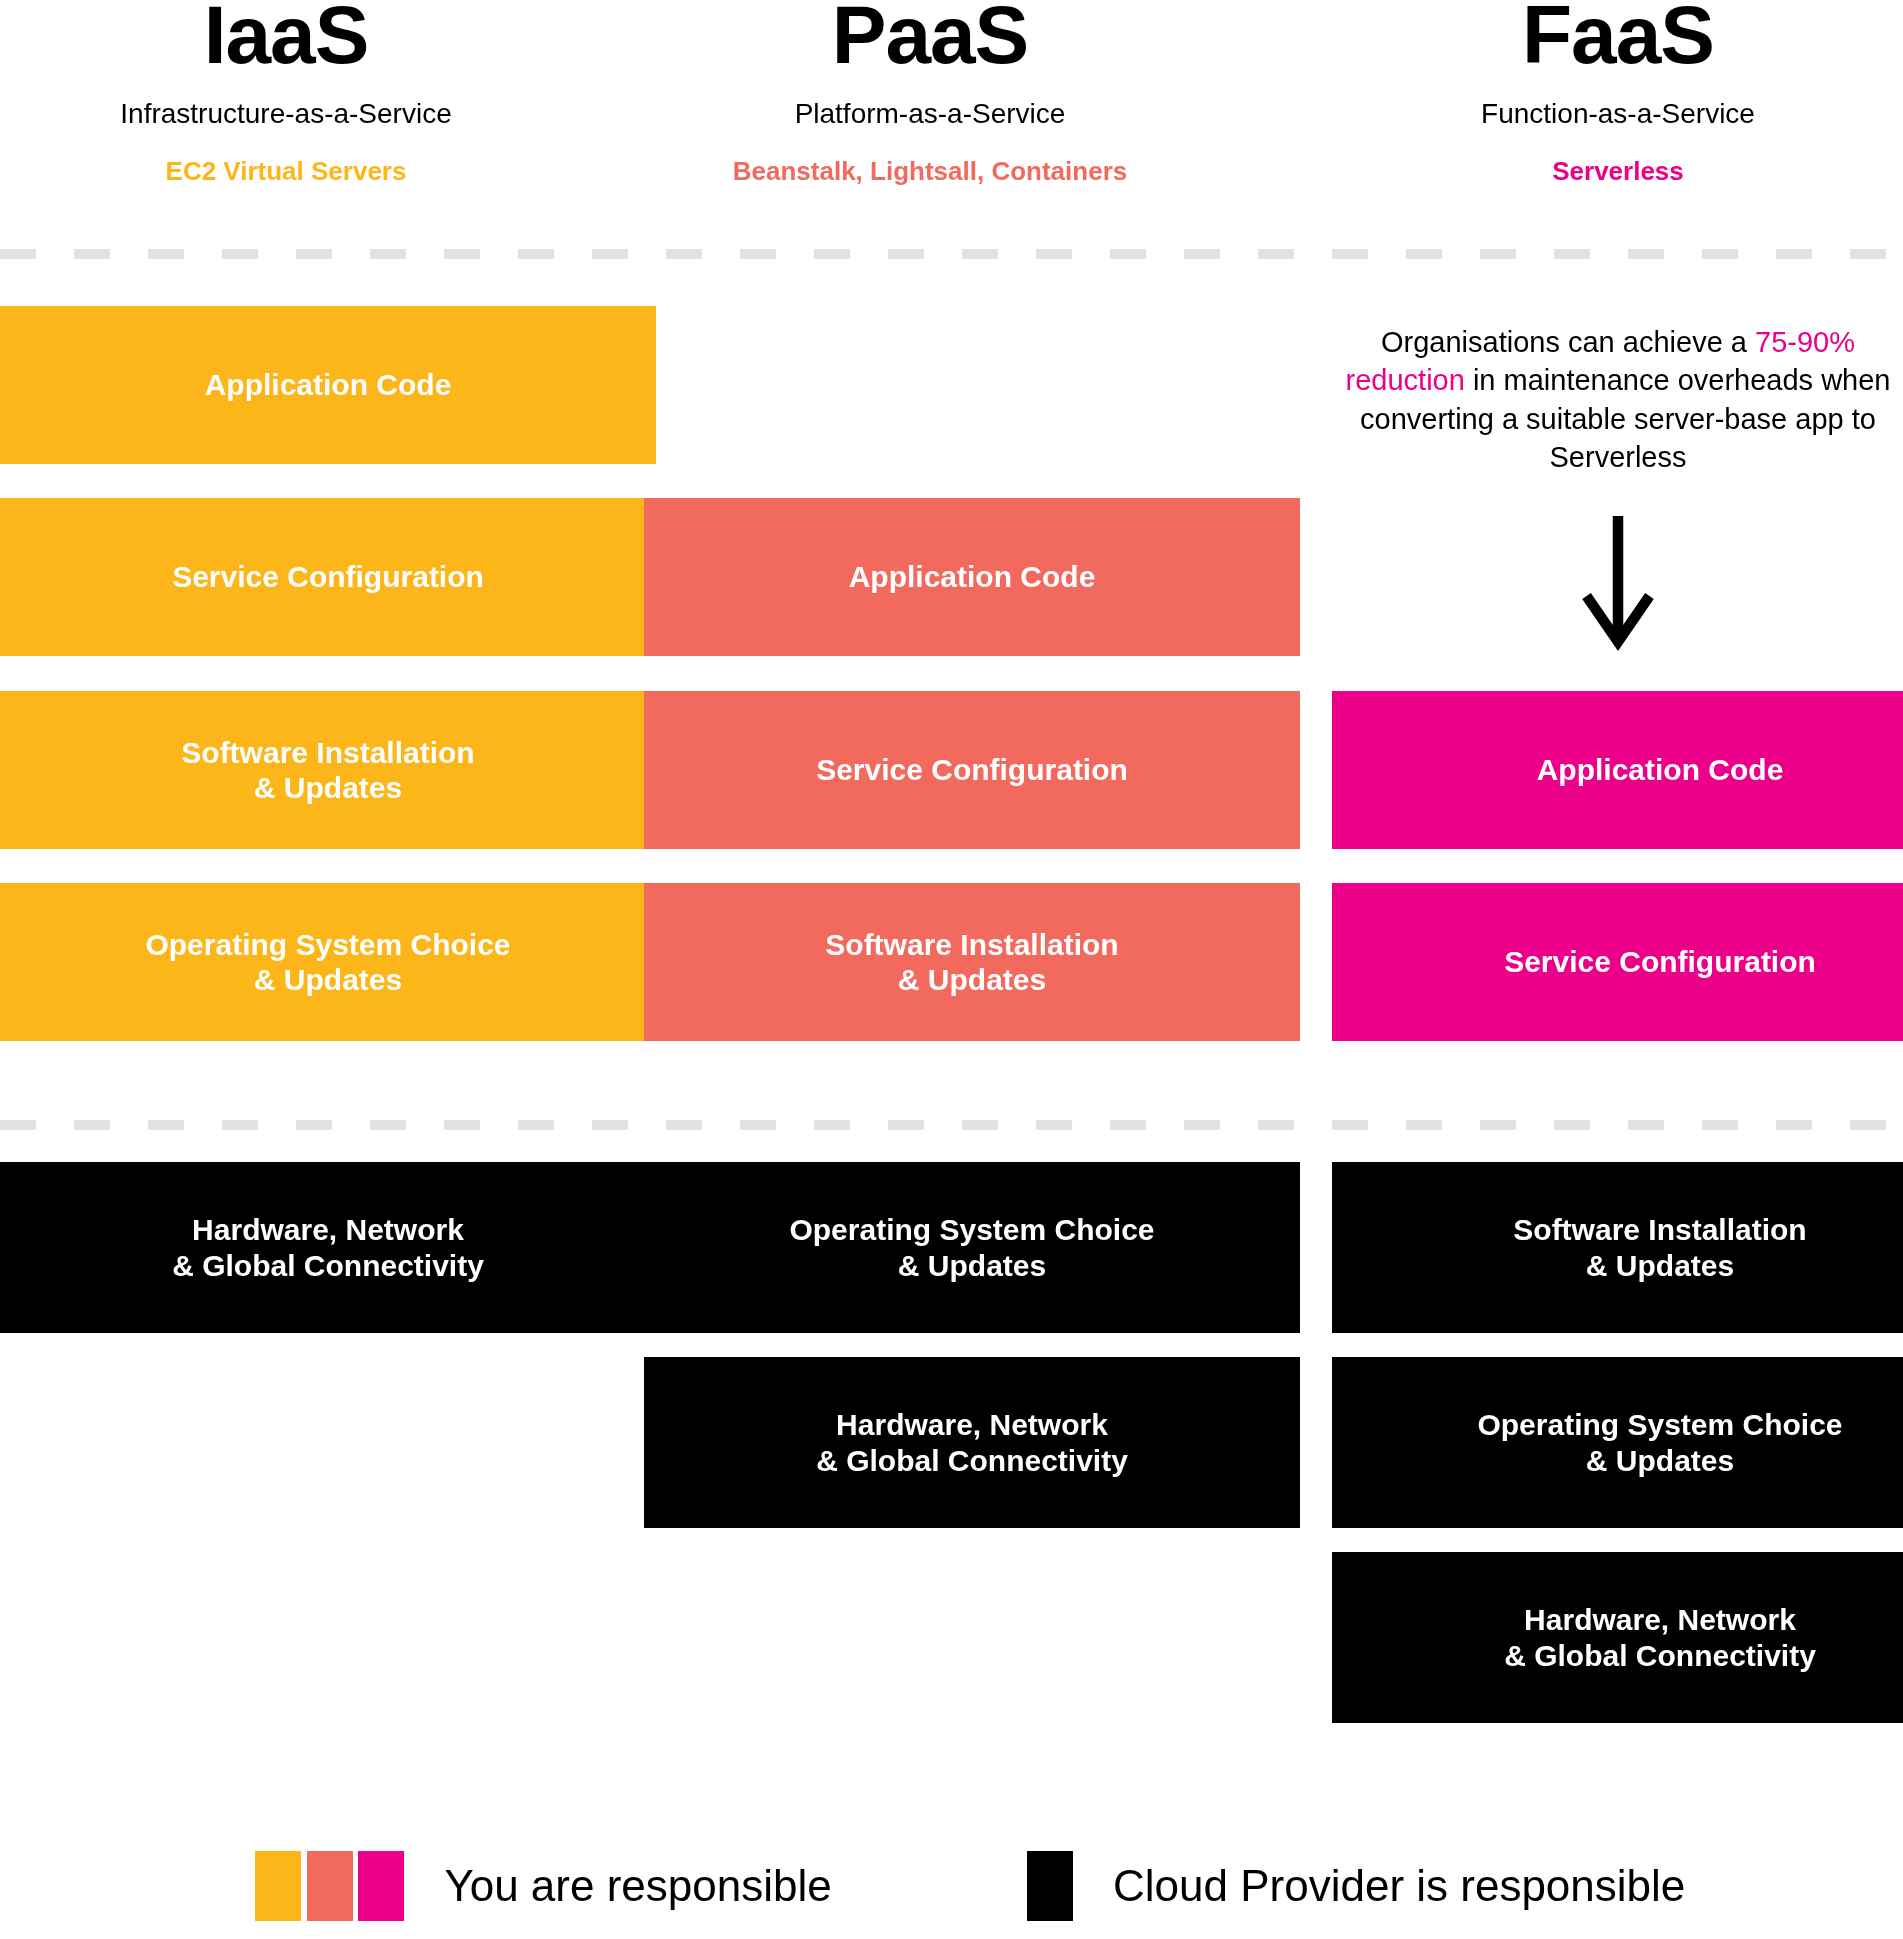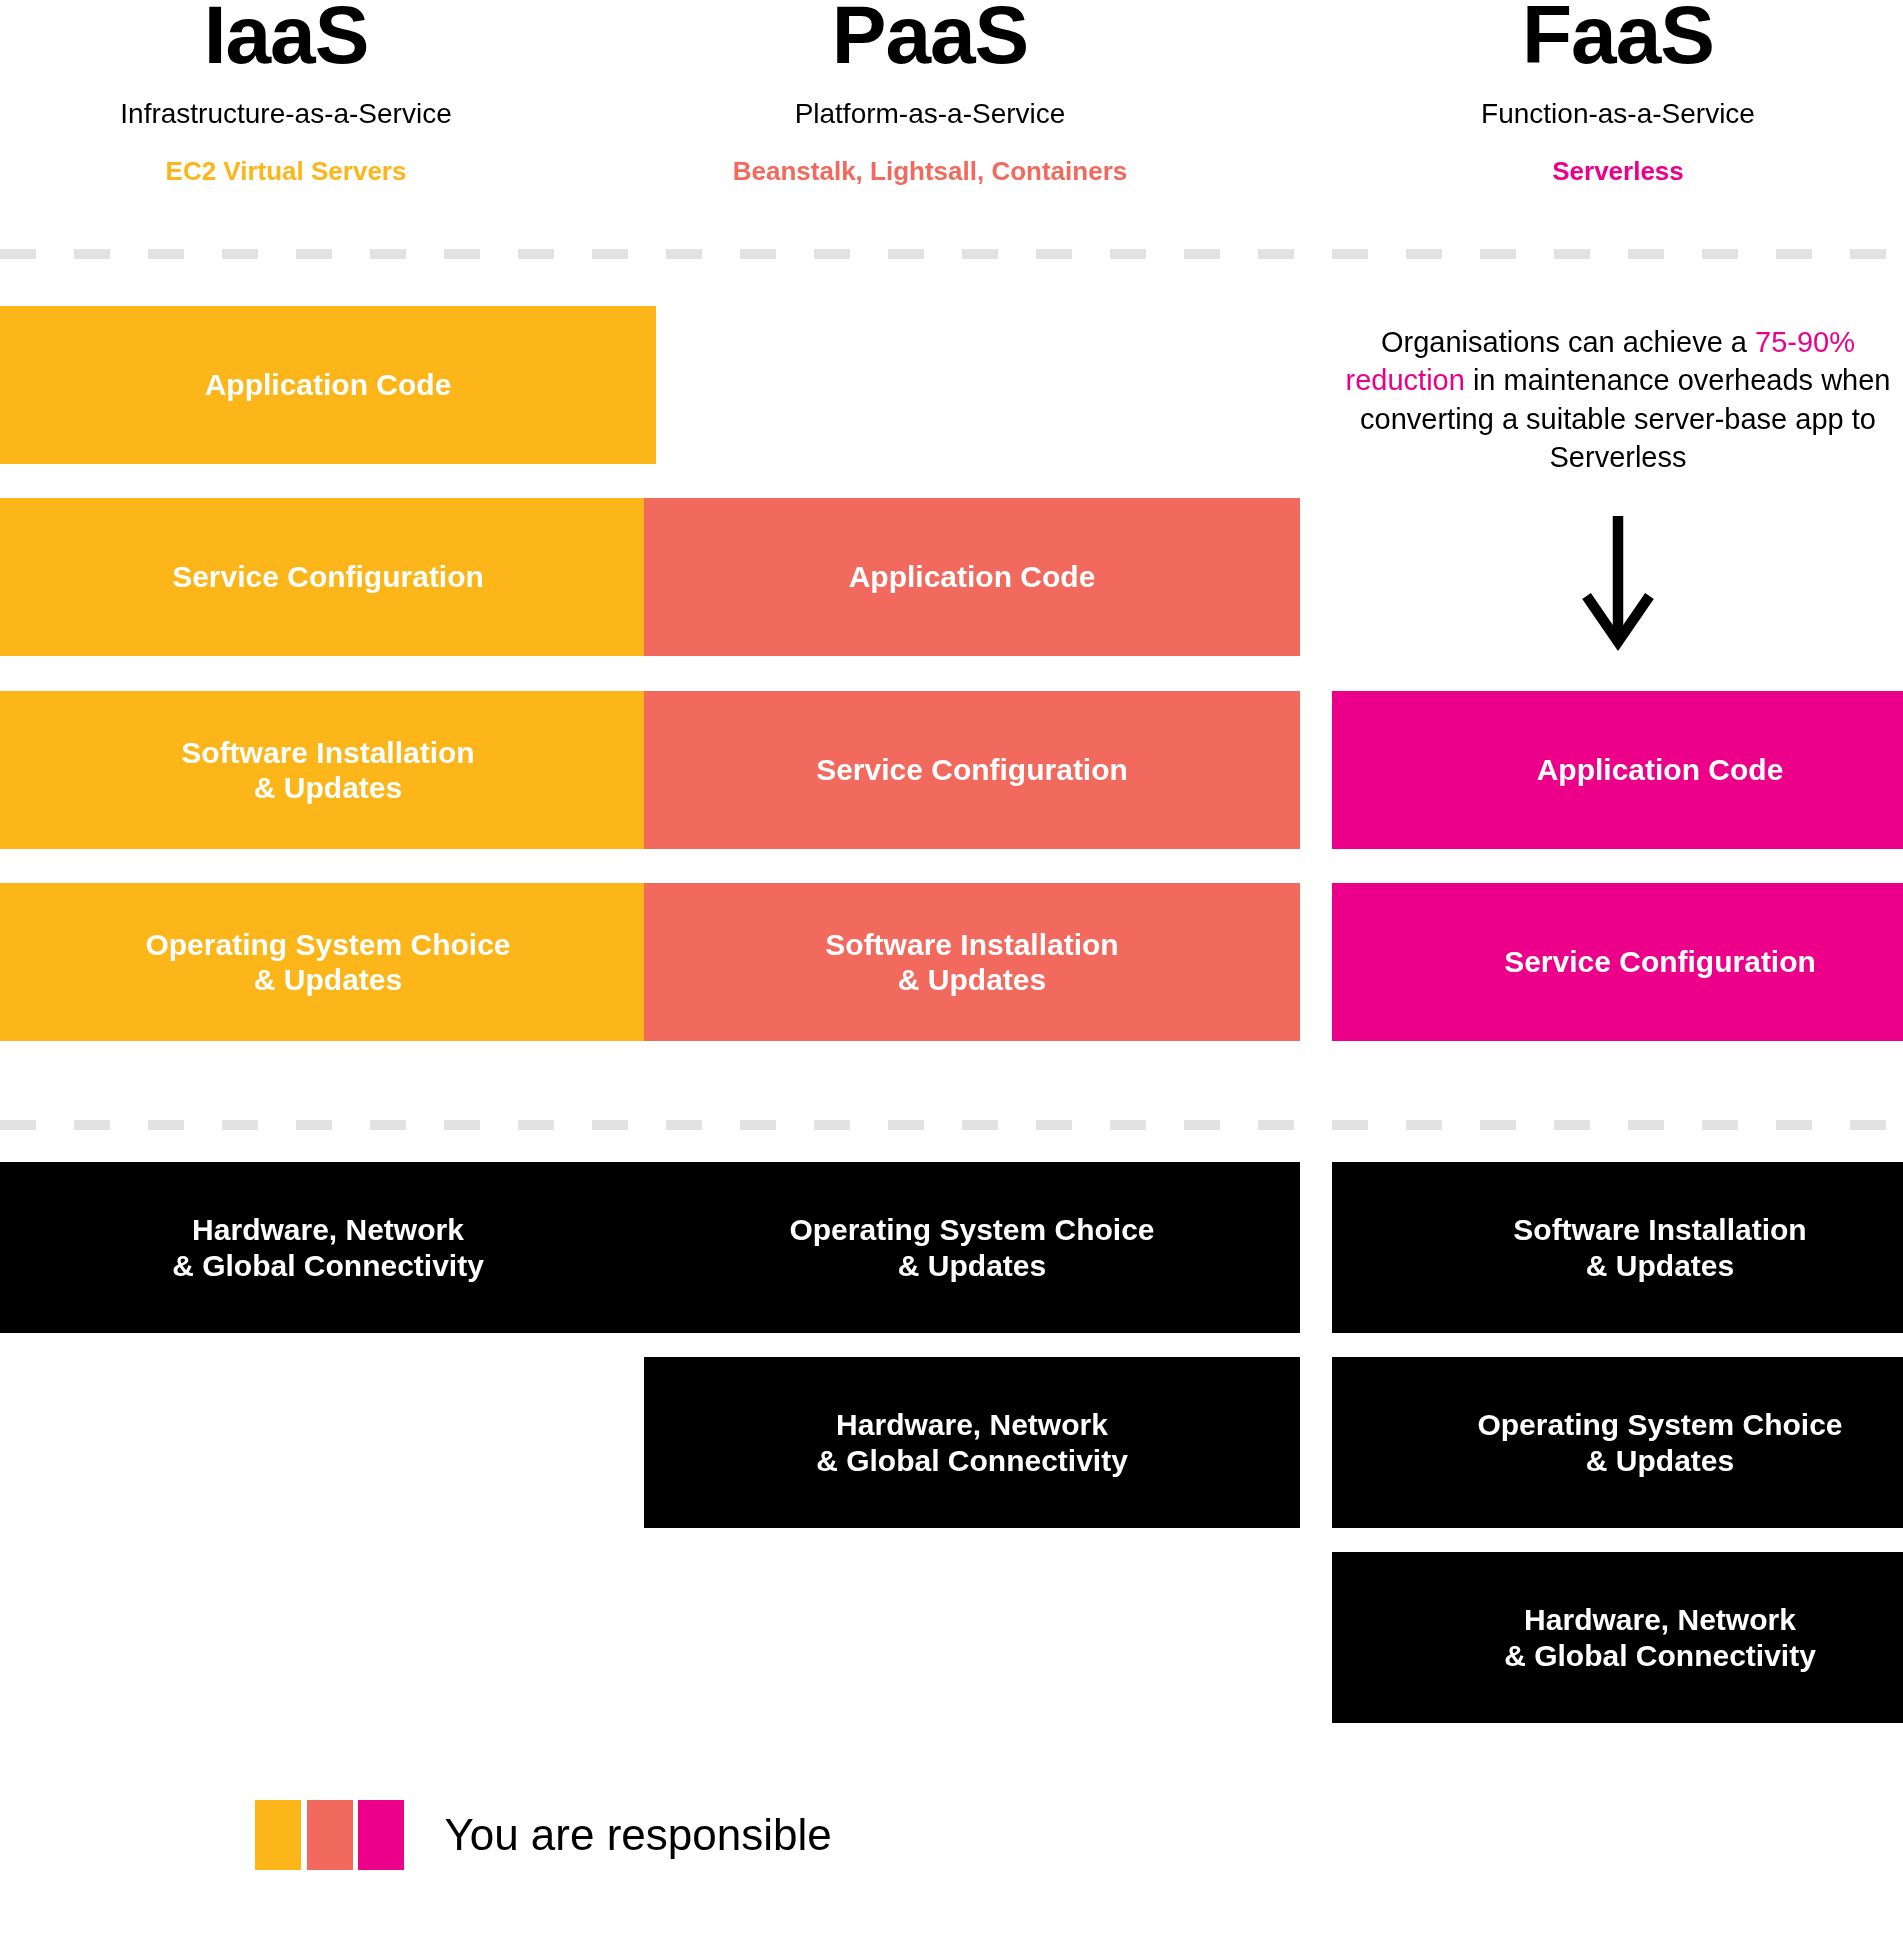--- a/index.html
+++ b/index.html
@@ -68,21 +68,21 @@
   }
   #faas-note .hl{color:#ec0089;font-weight:400;}
 
   
   #faas-arrow{
     position:absolute;left:243px;top:514px;width:86px;height:143px;
   }
 
   
   #legend{
-    position:absolute;left:0;top:1800px;width:1771px;height:88px;
+    position:absolute;left:0;top:1851px;width:1771px;height:88px;
   }
   .lg-group{position:absolute;display:flex;align-items:center;}
   #lg-you{left:255px;top:0px;}
   #lg-cloud{left:1027px;top:0px;}
   .sw{width:46px;height:70px;display:inline-block;}
   .sw-gap{width:5.7px;height:70px;display:inline-block;}
   .lg-text{
     font-size:44px;font-weight:400;color:#000000;
     margin-left:40px;line-height:1;white-space:nowrap;
   }
@@ -212,14 +212,18 @@
 
   <div class="lg-group" id="lg-you">
     <span class="sw" style="background:#fcb61a"></span>
     <span class="sw-gap"></span>
     <span class="sw" style="background:#f26a5e"></span>
     <span class="sw-gap"></span>
     <span class="sw" style="background:#ec0089"></span>
     <span class="lg-text">You are responsible</span>
   </div>
 
+  <div class="lg-group" id="lg-cloud">
+    <span class="sw" style="background:#000000"></span>
+    <span class="lg-text">Cloud Provider is responsible</span>
+  </div>
 </div>
 
 
 </body></html>

